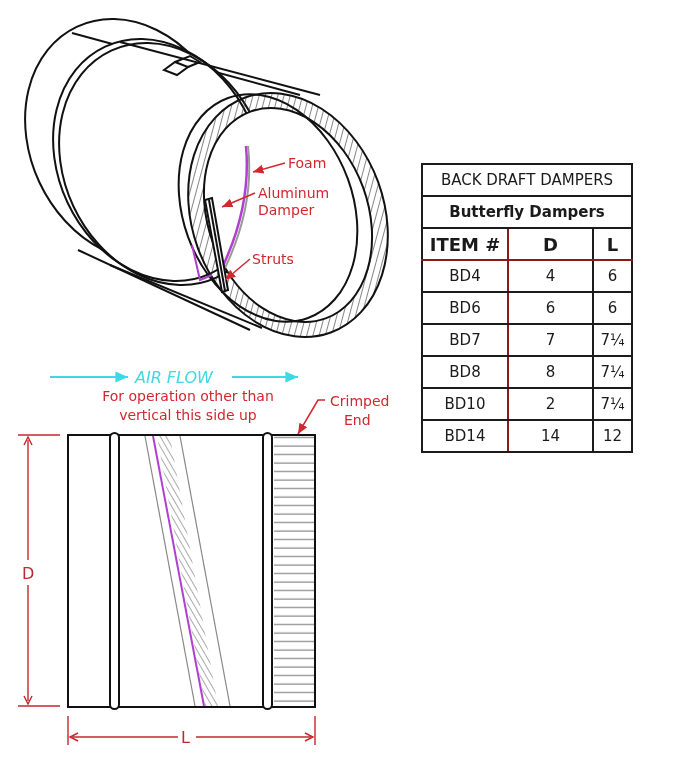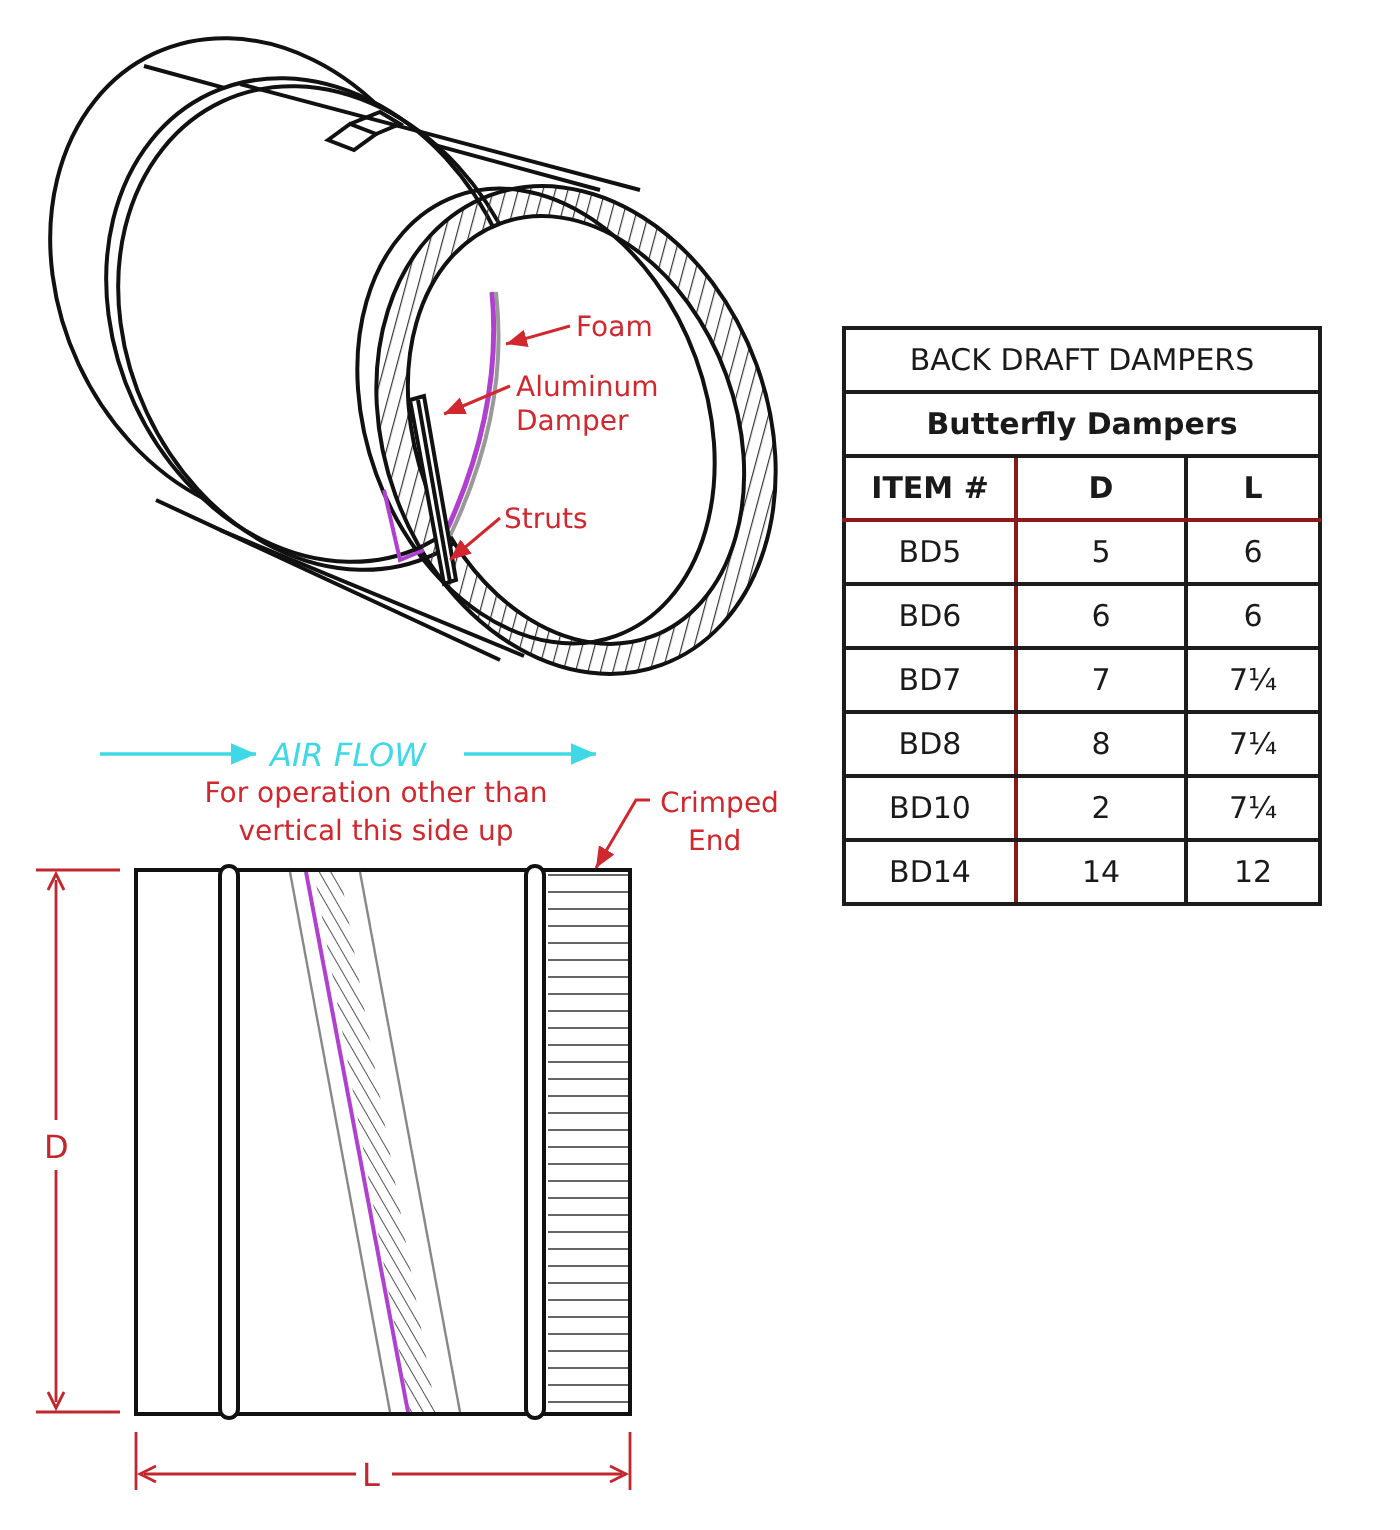--- a/index.html
+++ b/index.html
@@ -3,27 +3,27 @@
 <meta charset="utf-8">
 <style>
   html, body { margin: 0; padding: 0; background: #ffffff; }
   body { width: 700px; height: 765px; position: relative; overflow: hidden;
          font-family: "DejaVu Sans", "Liberation Sans", sans-serif; }
   .drawing { position: absolute; left: 0; top: 0; width: 700px; height: 765px; }
   .lbl-red { fill: #d0282e; font-family: "DejaVu Sans", sans-serif; font-size: 14px; }
   .lbl-cyan { fill: #3fd8e6; font-family: "DejaVu Sans", sans-serif; font-size: 16px; font-style: italic; }
   .dim { fill: #c0282e; font-family: "DejaVu Sans", sans-serif; font-size: 16px; }
 
-  table.spec { position: absolute; left: 421px; top: 163px; width: 240px;
+  table.spec { position: absolute; left: 421px; top: 163px; width: 212px;
     border-collapse: collapse; font-family: "DejaVu Sans", sans-serif; color: #1a1a1a; }
   table.spec td, table.spec th { border: 2px solid #1c1c1c; text-align: center; height: 30px;
     padding: 0; font-size: 15px; }
   table.spec th.title { font-weight: normal; font-size: 15px; }
   table.spec th.sub { font-weight: bold; font-size: 15px; }
-  table.spec th.col { font-weight: bold; font-size: 15px; }
+  table.spec th.col { font-weight: bold; font-size: 18px; }
   table.spec tr.colhead th { border-bottom: 2px solid #8b1a1a; }
   table.spec td.c0, table.spec th.c0 { border-right: 2px solid #8b1a1a; width: 84px; }
   table.spec td.c1, table.spec th.c1 { width: 83px; }
 </style>
 </head>
 <body>
 
 <svg class="drawing" viewBox="0 0 700 765" xmlns="http://www.w3.org/2000/svg">
   <defs>
     <pattern id="hatch" patternUnits="userSpaceOnUse" width="6" height="6" patternTransform="rotate(35)">
@@ -134,22 +134,22 @@
   </tr>
   <tr>
     <th class="sub" colspan="3">Butterfly Dampers</th>
   </tr>
   <tr class="colhead">
     <th class="col c0">ITEM #</th>
     <th class="col c1">D</th>
     <th class="col">L</th>
   </tr>
   <tr>
-        <td class="c0">BD5</td>
-        <td class="c1">5</td>
+        <td class="c0">BD4</td>
+        <td class="c1">4</td>
         <td>6</td>
       </tr>
   <tr>
         <td class="c0">BD6</td>
         <td class="c1">6</td>
         <td>6</td>
       </tr>
   <tr>
         <td class="c0">BD7</td>
         <td class="c1">7</td>

